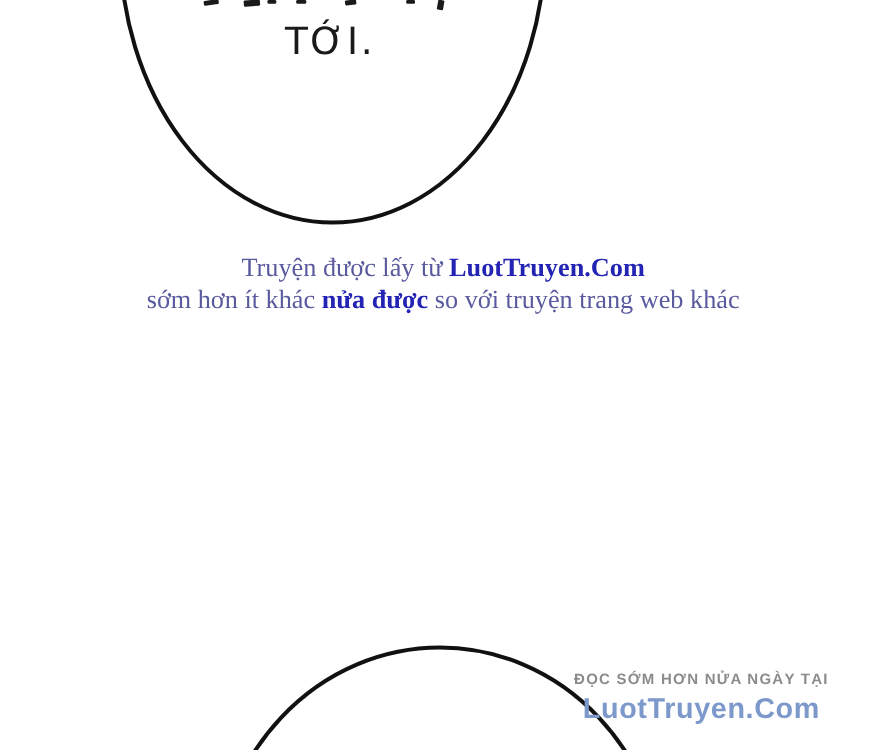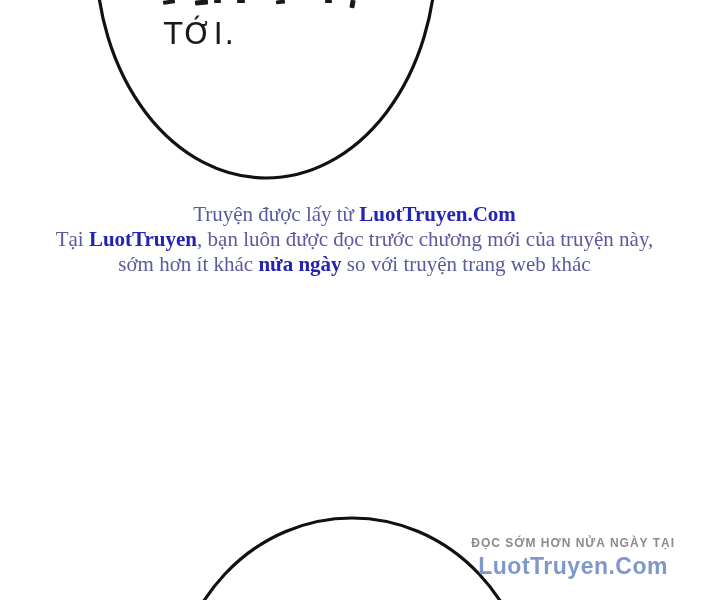--- a/index.html
+++ b/index.html
@@ -16,20 +16,21 @@
     left: 0; top: 0;
     width: 709px; height: 600px;
     display: block;
   }
   
   .bubble-text-top {
     position: absolute;
     left: 164px;
     top: 16px;
     width: 200px;
+    text-align: center;
     font-family: "DejaVu Sans", sans-serif;
     font-size: 30px;
     letter-spacing: 2px;
     color: #1a1a1a;
   }
   
   .fragments { position: absolute; left: 0; top: 0; width: 709px; height: 10px; }
   .fragments .frag {
     position: absolute;
     background: #1a1a1a;
@@ -58,21 +59,21 @@
   }
   .watermark .b {
     font-weight: bold;
     color: #2424b4;
   }
 
   
   .promo {
     position: absolute;
     top: 536px;
-    right: 34px;
+    right: 46px;
     text-align: center;
   }
   .promo-tagline {
     font-family: "Liberation Sans", sans-serif;
     font-weight: bold;
     font-size: 12px;
     letter-spacing: 1px;
     color: #8b8b8b;
     margin-bottom: 3px;
     white-space: nowrap;
@@ -106,24 +107,21 @@
     <span class="frag f7"></span>
   </div>
 
   <div class="bubble-text-top">TỚI.</div>
 
   <div class="watermark">
     <div>
       <span>Truyện được lấy từ </span><span class="b">LuotTruyen.Com</span>
     </div>
     <div>
-      <span>Tại </span><span class="b">LuotTruyen</span><span>, bạn luôn được đọc trước chương mới của truyện này,</span>
-    </div>
-    <div>
-      <span>sớm hơn ít khác </span><span class="b">nửa ngày</span><span> so với truyện trang web khác</span>
+      <span>sớm hơn ít khác </span><span class="b">nửa được</span><span> so với truyện trang web khác</span>
     </div>
   </div>
 
   <div class="promo">
     <div class="promo-tagline">ĐỌC SỚM HƠN NỬA NGÀY TẠI</div>
     <div class="promo-site">LuotTruyen.Com</div>
   </div>
 
 </div>
 

